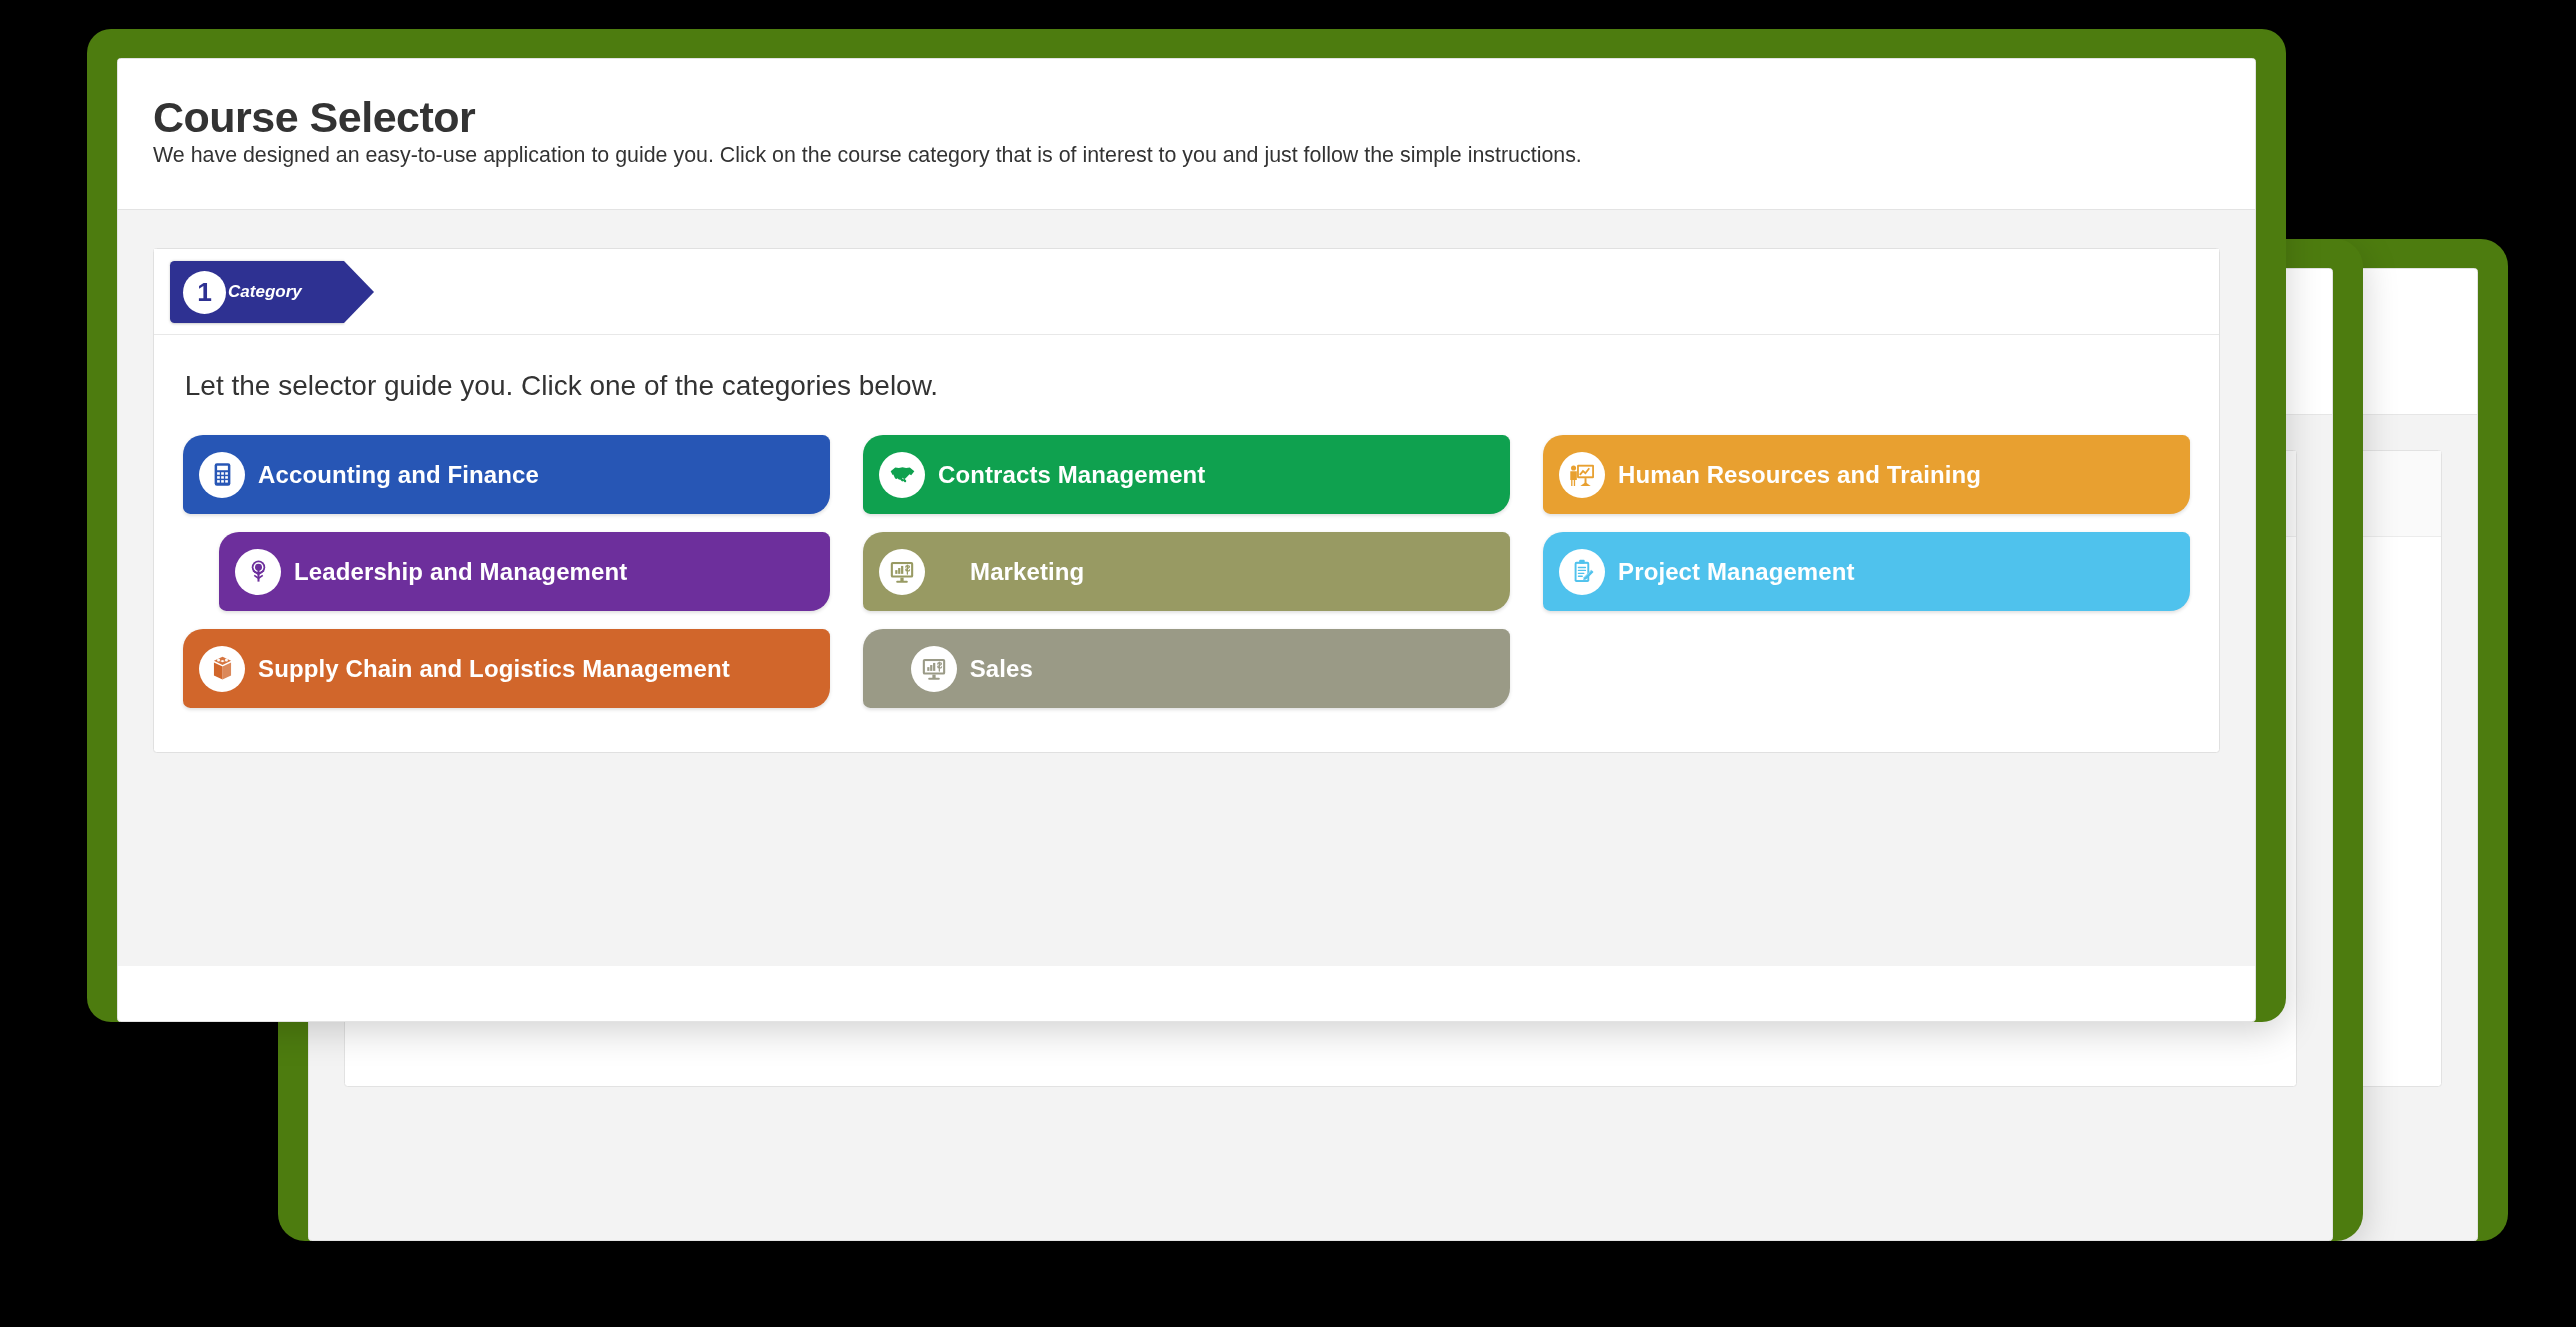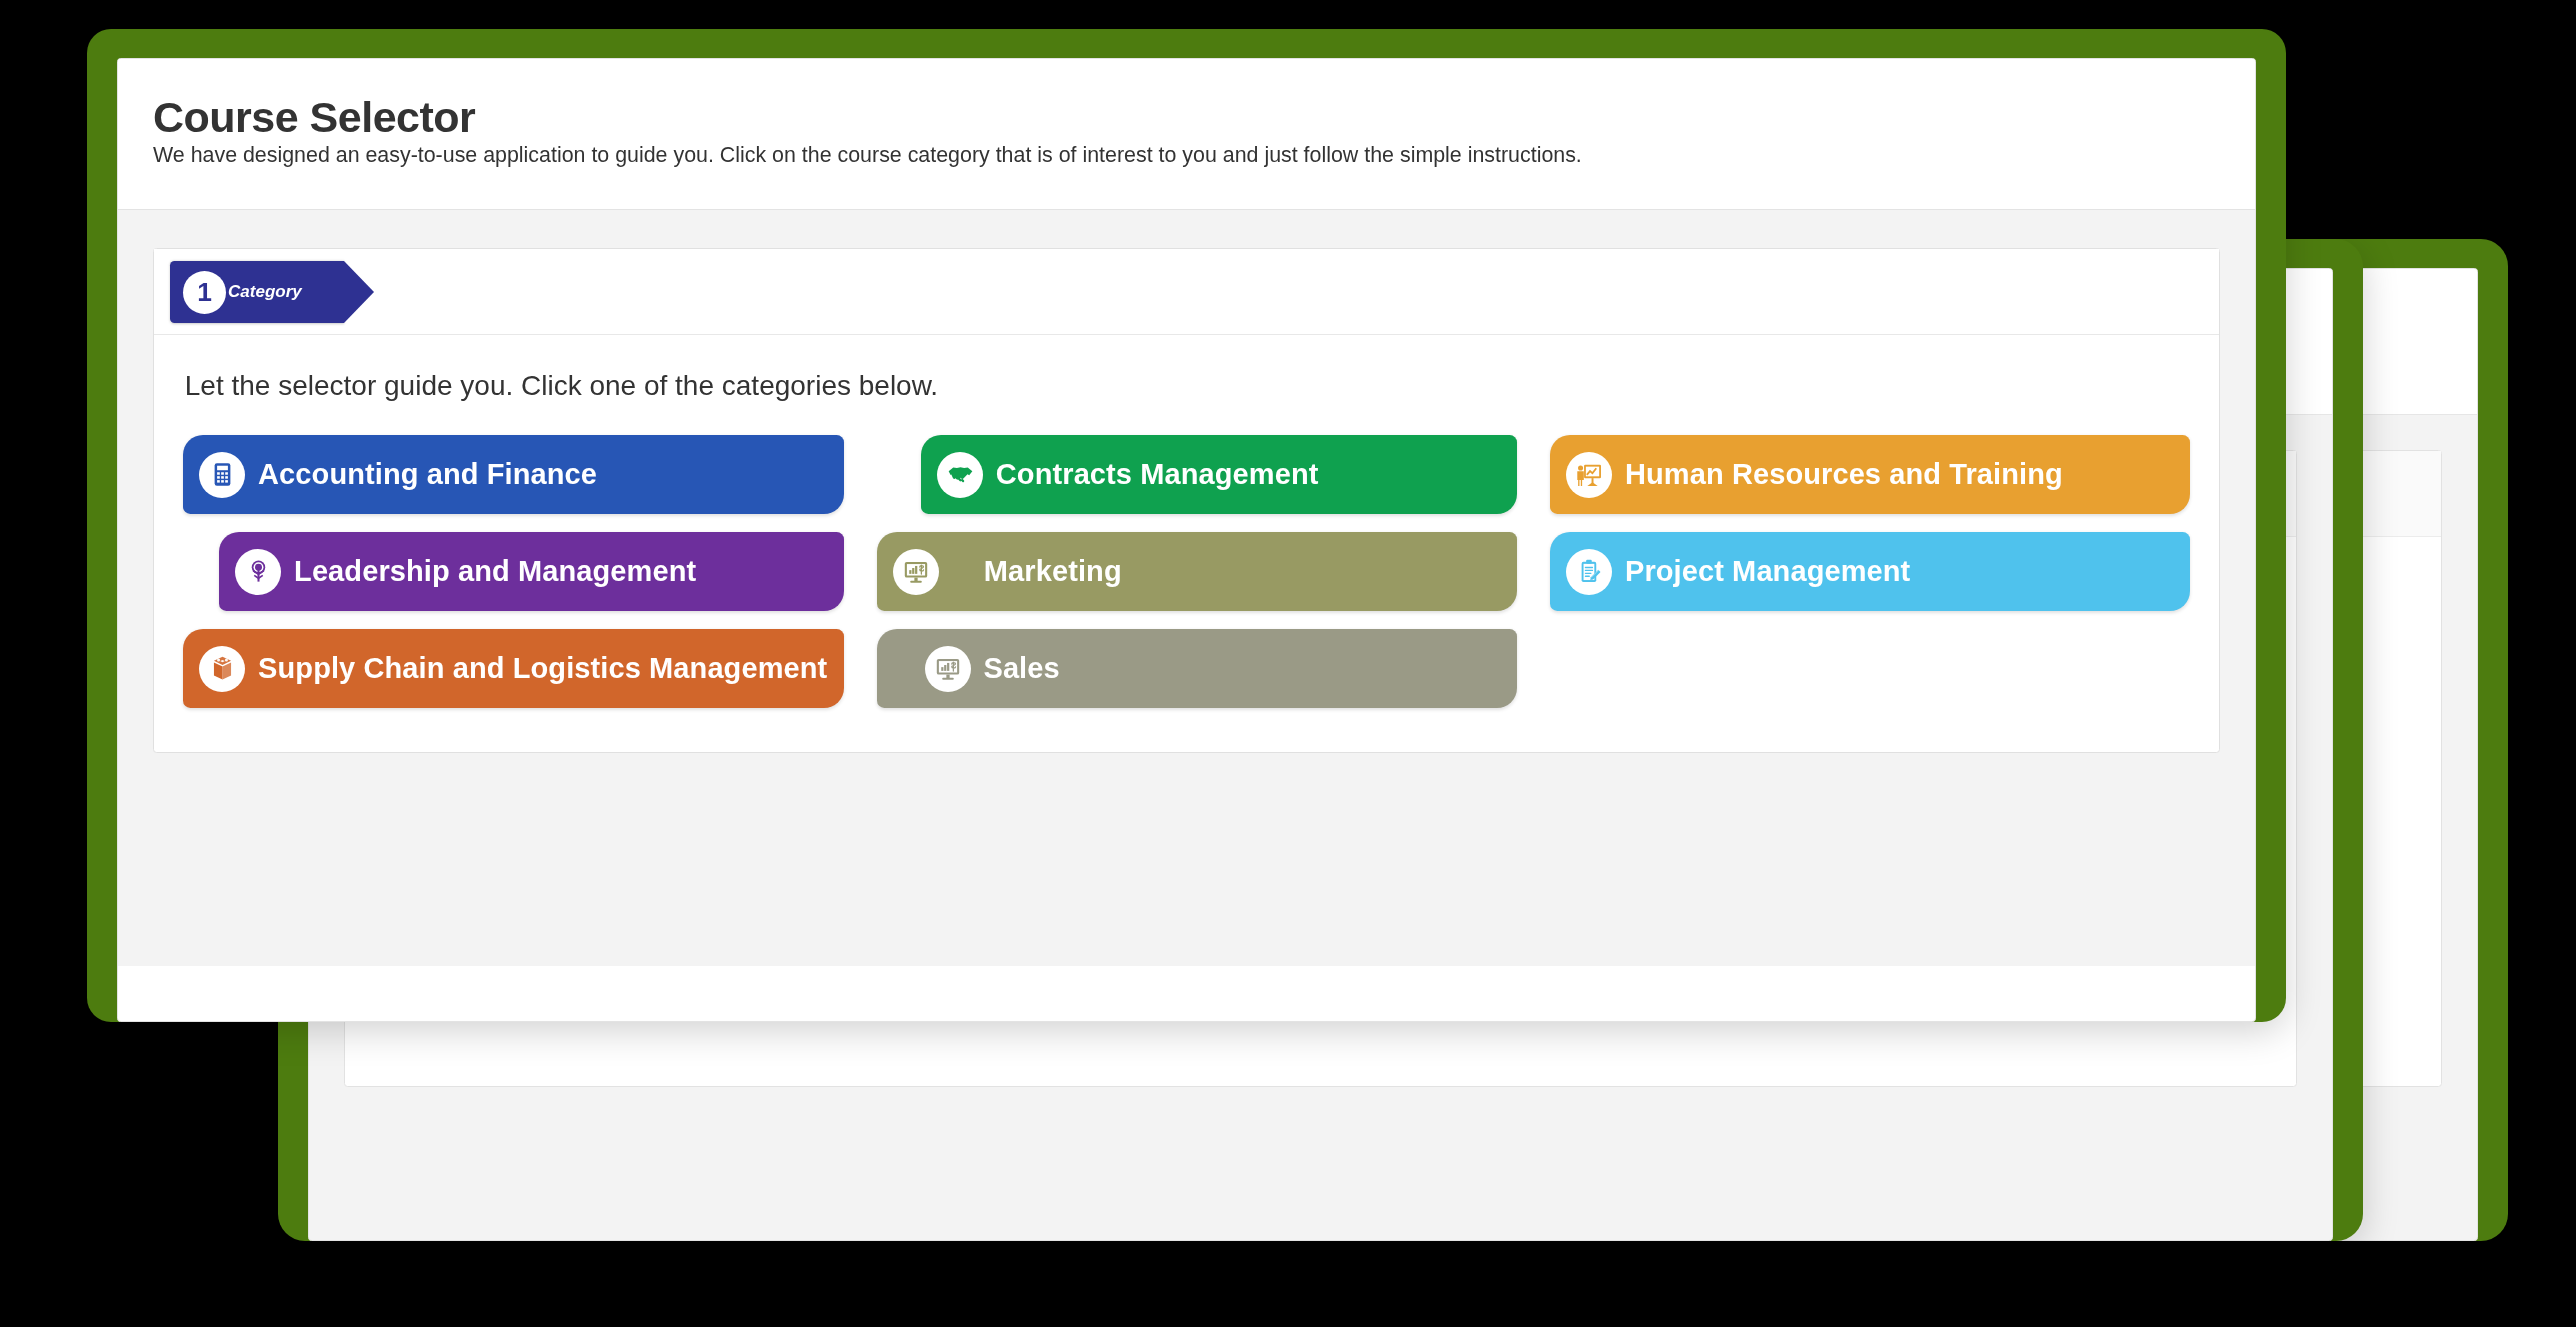--- a/index.html
+++ b/index.html
@@ -181,21 +181,21 @@
     border-radius: 50%;
     background: #ffffff;
     display: flex;
     align-items: center;
     justify-content: center;
     margin-right: 12.7px;
   }
   .cat-ico svg { display: block; }
   .cat-txt {
     color: #ffffff;
-    font-size: 29px;
+    font-size: 24px;
     font-weight: bold;
     white-space: nowrap;
     letter-spacing: 0.1px;
   }
 
   
   .ghost-body {
     background: #f3f3f3;
     position: absolute;
     left: 30px; right: 30px; top: 29px; bottom: 0;
@@ -337,21 +337,21 @@
                         <rect x="10.8" y="13.5" width="2.4" height="2.2"></rect>
                         <rect x="14.4" y="13.5" width="2.4" height="2.2"></rect>
                         <rect x="7.2" y="17" width="2.4" height="2.2"></rect>
                         <rect x="10.8" y="17" width="2.4" height="2.2"></rect>
                         <rect x="14.4" y="17" width="2.4" height="2.2"></rect>
                       </g>
                     </svg>
                   </span>
                   <span class="cat-txt">Accounting and Finance</span>
                 </div>
-                <div class="cat-btn" style="background: rgb(15, 161, 79); margin-left: 44px;">
+                <div class="cat-btn" style="background: rgb(15, 161, 79);">
                   <span class="cat-ico">
                     <svg width="29" height="29" viewBox="0 0 24 24">
                       <path fill="#0fa14f" d="M2.2 9.4 6 6.2l3 .5 3-.6 3 .6 3-.5 3.8 3.2-2.6 3.3-1.4-1-3.2 3.4a1.5 1.5 0 0 1-2.2 0l-.5-.5-.7.7a1.5 1.5 0 0 1-2.2 0l-.6-.6-.5.5a1.4 1.4 0 0 1-2.1 0L4.4 12l-.6.5z"></path>
                       <path fill="#0fa14f" d="M6.4 13.6l2.3 2.4a1 1 0 0 0 1.5-1.3l-2.2-2.4zM9.3 15.4l1.9 2a1 1 0 0 0 1.5-1.3l-1.9-2zM12.1 16.7l1.5 1.6a1 1 0 0 0 1.4-1.3l-1.5-1.6z"></path>
                     </svg>
                   </span>
                   <span class="cat-txt">Contracts Management</span>
                 </div>
                 <div class="cat-btn" style="background: rgb(232, 160, 48);">
                   <span class="cat-ico">

